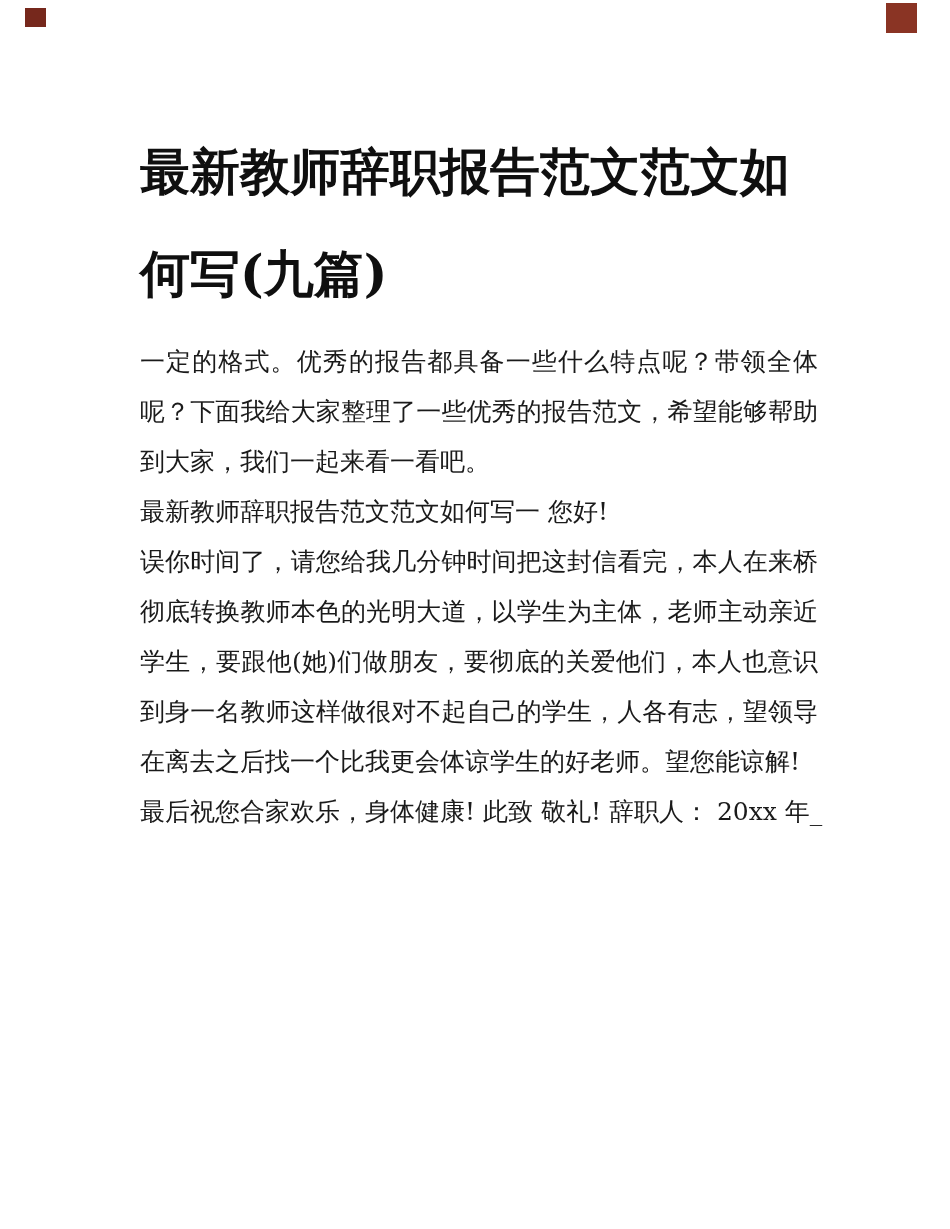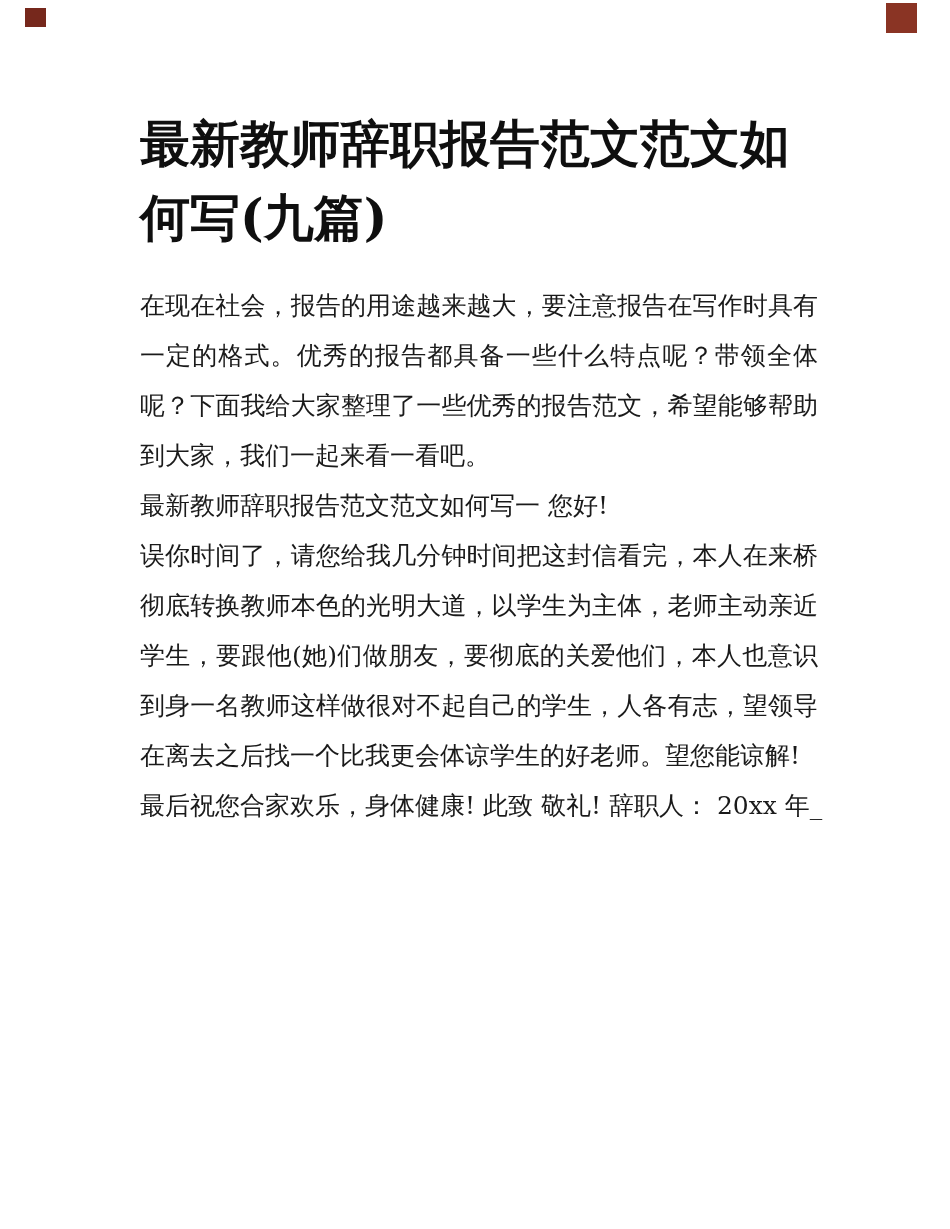--- a/index.html
+++ b/index.html
@@ -21,21 +21,21 @@
     width: 678px;
   }
   .doc-title {
     margin: 0;
     font-size: 50px;
     font-weight: bold;
     line-height: 74px;
     letter-spacing: 0;
     color: #0f0f0f;
   }
-  .title-line { display: block; white-space: nowrap; }
+  .title-line { display: block; white-space: nowrap; margin-top: 28px; }
   .doc-body {
     margin-top: 26px;
     font-size: 25px;
     line-height: 50px;
     color: #1a1a1a;
   }
   .line {
     margin: 0;
     white-space: nowrap;
     text-align: justify;
@@ -52,21 +52,20 @@
   <div class="mark mark-right"></div>
 
   <div class="content">
 
     <h1 class="doc-title">
       <span class="title-line">最新教师辞职报告范文范文如</span>
       <span class="title-line">何写(九篇)</span>
     </h1>
 
     <div class="doc-body">
-      <p class="line">在现在社会，报告的用途越来越大，要注意报告在写作时具有</p>
       <p class="line">一定的格式。优秀的报告都具备一些什么特点呢？带领全体</p>
       <p class="line">呢？下面我给大家整理了一些优秀的报告范文，希望能够帮助</p>
       <p class="line natural">到大家，我们一起来看一看吧。</p>
       <p class="line natural">最新教师辞职报告范文范文如何写一 您好!</p>
       <p class="line">误你时间了，请您给我几分钟时间把这封信看完，本人在来桥</p>
       <p class="line">彻底转换教师本色的光明大道，以学生为主体，老师主动亲近</p>
       <p class="line">学生，要跟他(她)们做朋友，要彻底的关爱他们，本人也意识</p>
       <p class="line">到身一名教师这样做很对不起自己的学生，人各有志，望领导</p>
       <p class="line natural">在离去之后找一个比我更会体谅学生的好老师。望您能谅解!</p>
       <p class="line">最后祝您合家欢乐，身体健康! 此致 敬礼! 辞职人： 20xx 年_</p>

